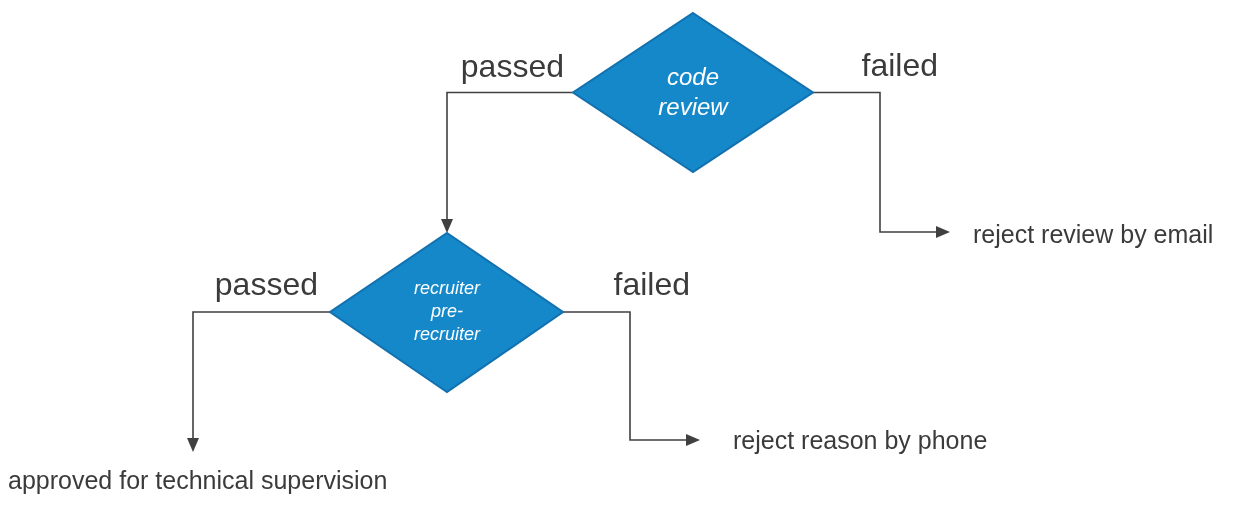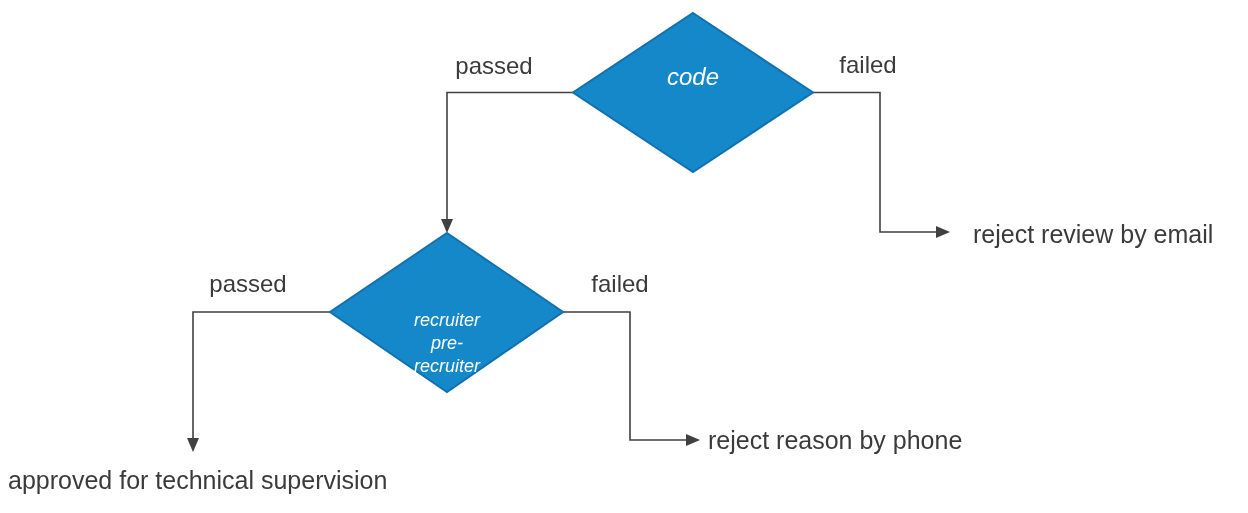--- a/index.html
+++ b/index.html
@@ -35,24 +35,24 @@
     fill: var(--node-fill, #1588ca);
     stroke: var(--node-border, #1271ae);
     stroke-width: 2;
   }
   .label {
     position: absolute;
     color: var(--text-dark, #3b3b3b);
     white-space: nowrap;
   }
   .edge-label {
-    font-size: 24px;
+    font-size: 32px;
     line-height: 30px;
     width: 140px;
-    text-align: center;
+    text-align: right;
   }
   .outcome-label {
     font-size: 25px;
     line-height: 32px;
   }
   .node-text {
     position: absolute;
     color: var(--node-text, #ffffff);
     text-align: center;
     font-style: italic;
@@ -63,30 +63,29 @@
     width: 200px;
     font-size: 24px;
     line-height: 30px;
   }
   .node-text-2 {
     left: 347px;
     top: 277px;
     width: 200px;
     font-size: 18px;
     line-height: 23px;
-    margin-top: 32px;
   }
   
   .edge-label-cr-passed { left: 424px; top: 51px; }
   .edge-label-cr-failed { left: 798px; top: 50px; }
   .edge-label-ps-passed { left: 178px; top: 269px; }
   .edge-label-ps-failed { left: 550px; top: 269px; }
   
   .outcome-email    { left: 973px; top: 218px; }
-  .outcome-phone    { left: 708px; top: 424px; text-align: center; }
+  .outcome-phone    { left: 733px; top: 424px; text-align: center; }
   .outcome-approved { left: 8px;   top: 464px; }
 </style>
 </head>
 <body>
 
 <div class="canvas">
 
   <svg class="diagram-layer" viewBox="0 0 1248 513">
 
     <path class="connector" d="M 573 92.5 L 447 92.5 L 447 220"></path>
@@ -100,20 +99,21 @@
 
     <path class="connector" d="M 563 312 L 630 312 L 630 440 L 687 440"></path>
     <polygon class="arrowhead" points="700,440 686,434 686,446"></polygon>
 
     <polygon class="decision-diamond" points="693,13 813,92.5 693,172 573,92.5"></polygon>
     <polygon class="decision-diamond" points="447,233 563,312 447,392 330,312"></polygon>
   </svg>
 
   <div class="node-text node-text-1">
     <div>code</div>
+    <div>review</div>
   </div>
   <div class="node-text node-text-2">
     <div>recruiter</div>
     <div>pre-</div>
     <div>recruiter</div>
   </div>
 
   <div class="label edge-label edge-label-cr-passed">passed</div>
   <div class="label edge-label edge-label-cr-failed">failed</div>
   <div class="label edge-label edge-label-ps-passed">passed</div>

